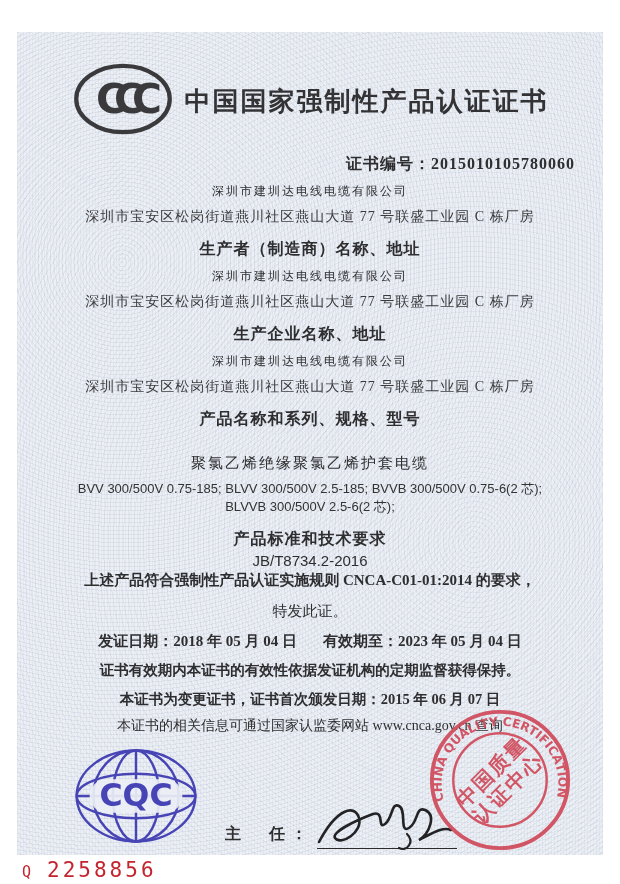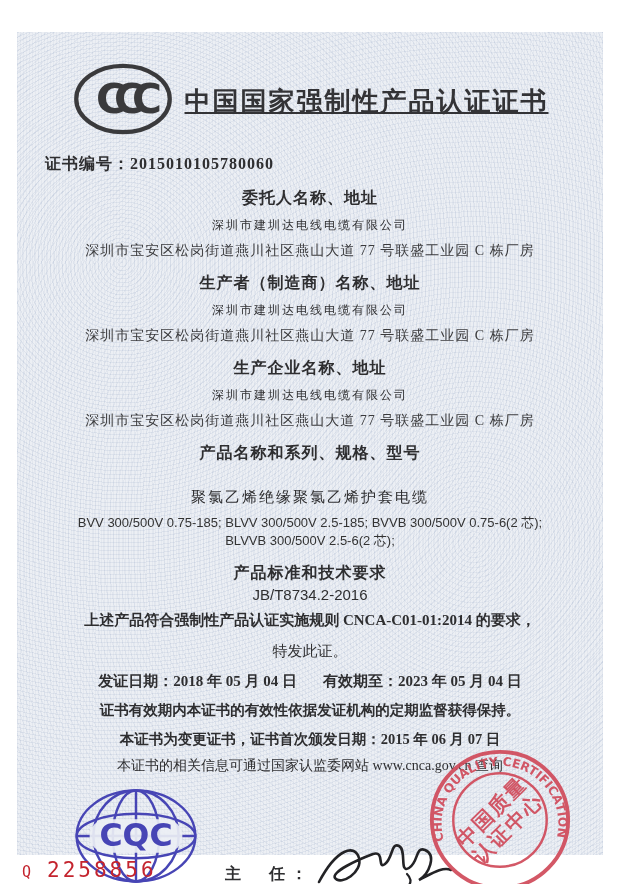--- a/index.html
+++ b/index.html
@@ -12,33 +12,33 @@
       repeating-radial-gradient(circle at 18% 28%, rgba(96,122,168,.10) 0 1px, rgba(0,0,0,0) 1px 4px),
       repeating-radial-gradient(circle at 78% 62%, rgba(96,122,168,.08) 0 1px, rgba(0,0,0,0) 1px 5px),
       repeating-linear-gradient(90deg, rgba(110,132,172,.07) 0 1px, rgba(0,0,0,0) 1px 3px);
     padding:24px 28px 0 28px;
     color:#2e2e30;
   }
   .hdr { display:flex; align-items:center; justify-content:center; gap:11px; margin-top:6px; }
   .ccc-logo { flex:0 0 auto; }
   .title {
     font-family:"Liberation Sans","DejaVu Sans",sans-serif;
-    font-weight:bold; font-size:26px; letter-spacing:2px; color:#333336;text-decoration:underline;
+    font-weight:bold; font-size:26px; letter-spacing:2px; color:#333336;
   }
-  .certno { text-align:left; font-size:16px; font-weight:bold; margin-top:14px; letter-spacing:1px;}
+  .certno { text-align:right; font-size:16px; font-weight:bold; margin-top:14px; letter-spacing:1px;}
   .sec-h { text-align:center; font-size:16px; font-weight:bold; margin-top:13px; letter-spacing:1px;}
   .line-co { text-align:center; font-size:12px; margin-top:8px; letter-spacing:2px; }
   .line-ad { text-align:center; font-size:14px; margin-top:8px; letter-spacing:1px; color:#3a3a3c;}
   .prod-name { text-align:center; font-size:15px; margin-top:24px; letter-spacing:2px;}
   .models {
     text-align:center; font-size:13px; margin:7px auto 0; max-width:470px; line-height:1.4;
     font-family:"Liberation Sans","DejaVu Sans",sans-serif; color:#333;
   }
   .std-val { text-align:center; font-size:15px; margin-top:2px; font-family:"Liberation Sans","DejaVu Sans",sans-serif;}
-  .comp1 { text-align:center; font-size:15px; font-weight:bold; margin-top:8px;}
+  .comp1 { text-align:center; font-size:15px; font-weight:bold; margin-top:2px;}
   .comp2 { text-align:center; font-size:15px; font-weight:normal; margin-top:12px;}
   .dates { display:flex; justify-content:center; gap:26px; font-size:15px; font-weight:bold; margin-top:11px;}
   .note-b { text-align:center; font-size:14.5px; font-weight:bold; margin-top:10px; }
   .note-n { text-align:center; font-size:14px; margin-top:8px; }
   .sign-zone { position:relative; height:118px; margin-top:4px; }
   .cqc-logo { position:absolute; left:26px; top:6px; }
   .director { position:absolute; left:180px; top:52px; display:flex; align-items:flex-end; }
   .director-label { font-size:16px; font-weight:bold; letter-spacing:6px; padding-bottom:4px;}
   .sig-box { width:140px; border-bottom:1.5px solid #2b2b2b; margin-left:4px; position:relative; height:58px;}
   .sig-box svg { position:absolute; left:-6px; bottom:-12px; }
@@ -61,21 +61,20 @@
         <ellipse cx="60" cy="43" rx="55" ry="39" fill="none" stroke="#3a3a3c" stroke-width="5"></ellipse>
         <text x="60" y="60" text-anchor="middle" font-family="DejaVu Sans, sans-serif" font-weight="bold" font-size="48" letter-spacing="-14" fill="#3a3a3c">CCC</text>
       </svg>
     </div>
     <div class="title">中国国家强制性产品认证证书</div>
   </div>
 
   <div class="certno"><span>证书编号：</span><span>2015010105780060</span></div>
 
   <div>
-    <div class="sec-h">委托人名称、地址</div>
     <div class="line-co">深圳市建圳达电线电缆有限公司</div>
     <div class="line-ad">深圳市宝安区松岗街道燕川社区燕山大道 77 号联盛工业园 C 栋厂房</div>
   </div>
 
   <div>
     <div class="sec-h">生产者（制造商）名称、地址</div>
     <div class="line-co">深圳市建圳达电线电缆有限公司</div>
     <div class="line-ad">深圳市宝安区松岗街道燕川社区燕山大道 77 号联盛工业园 C 栋厂房</div>
   </div>
 

